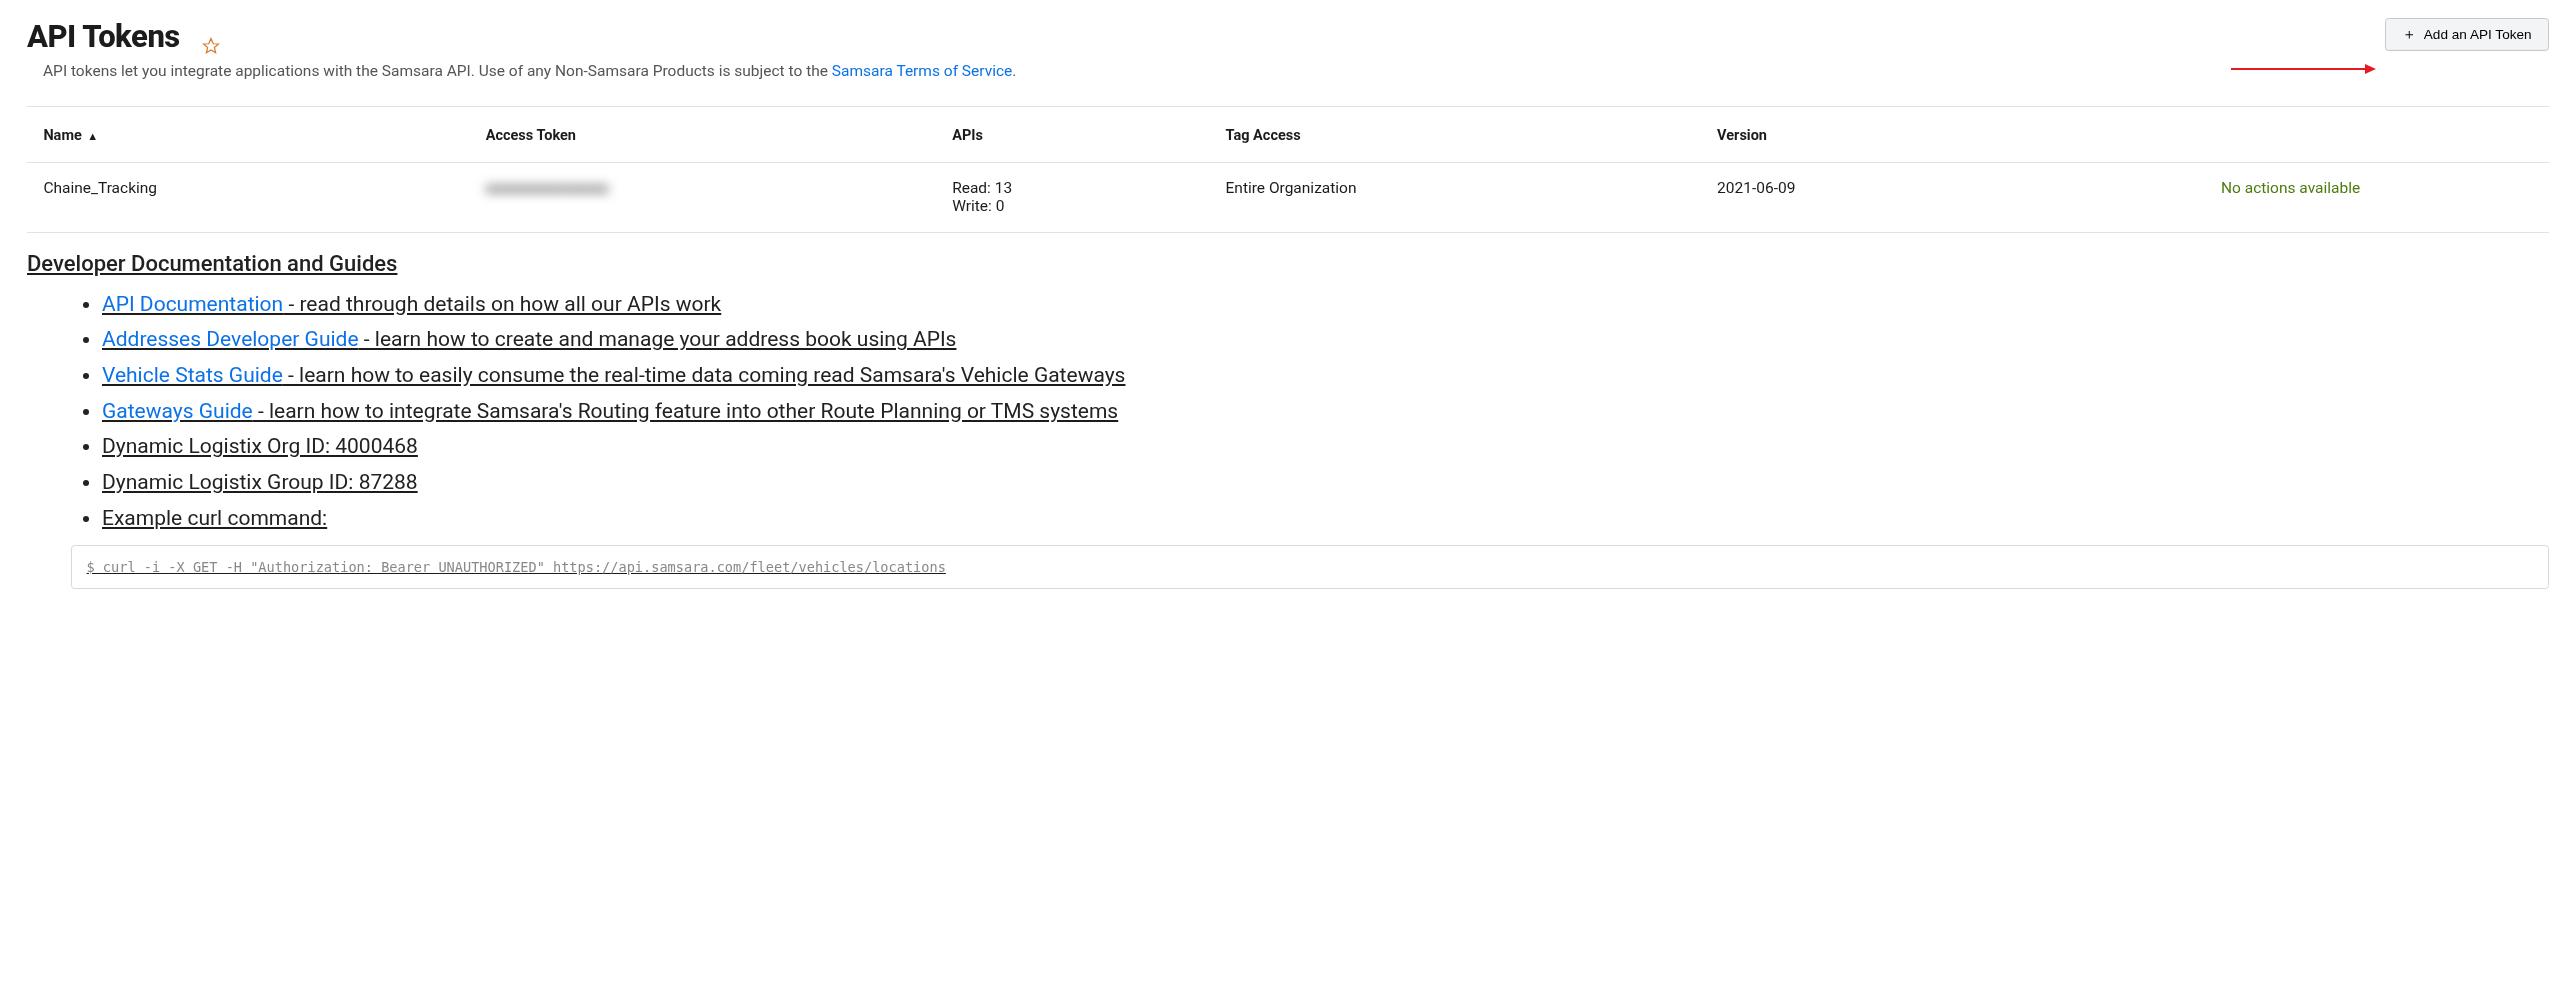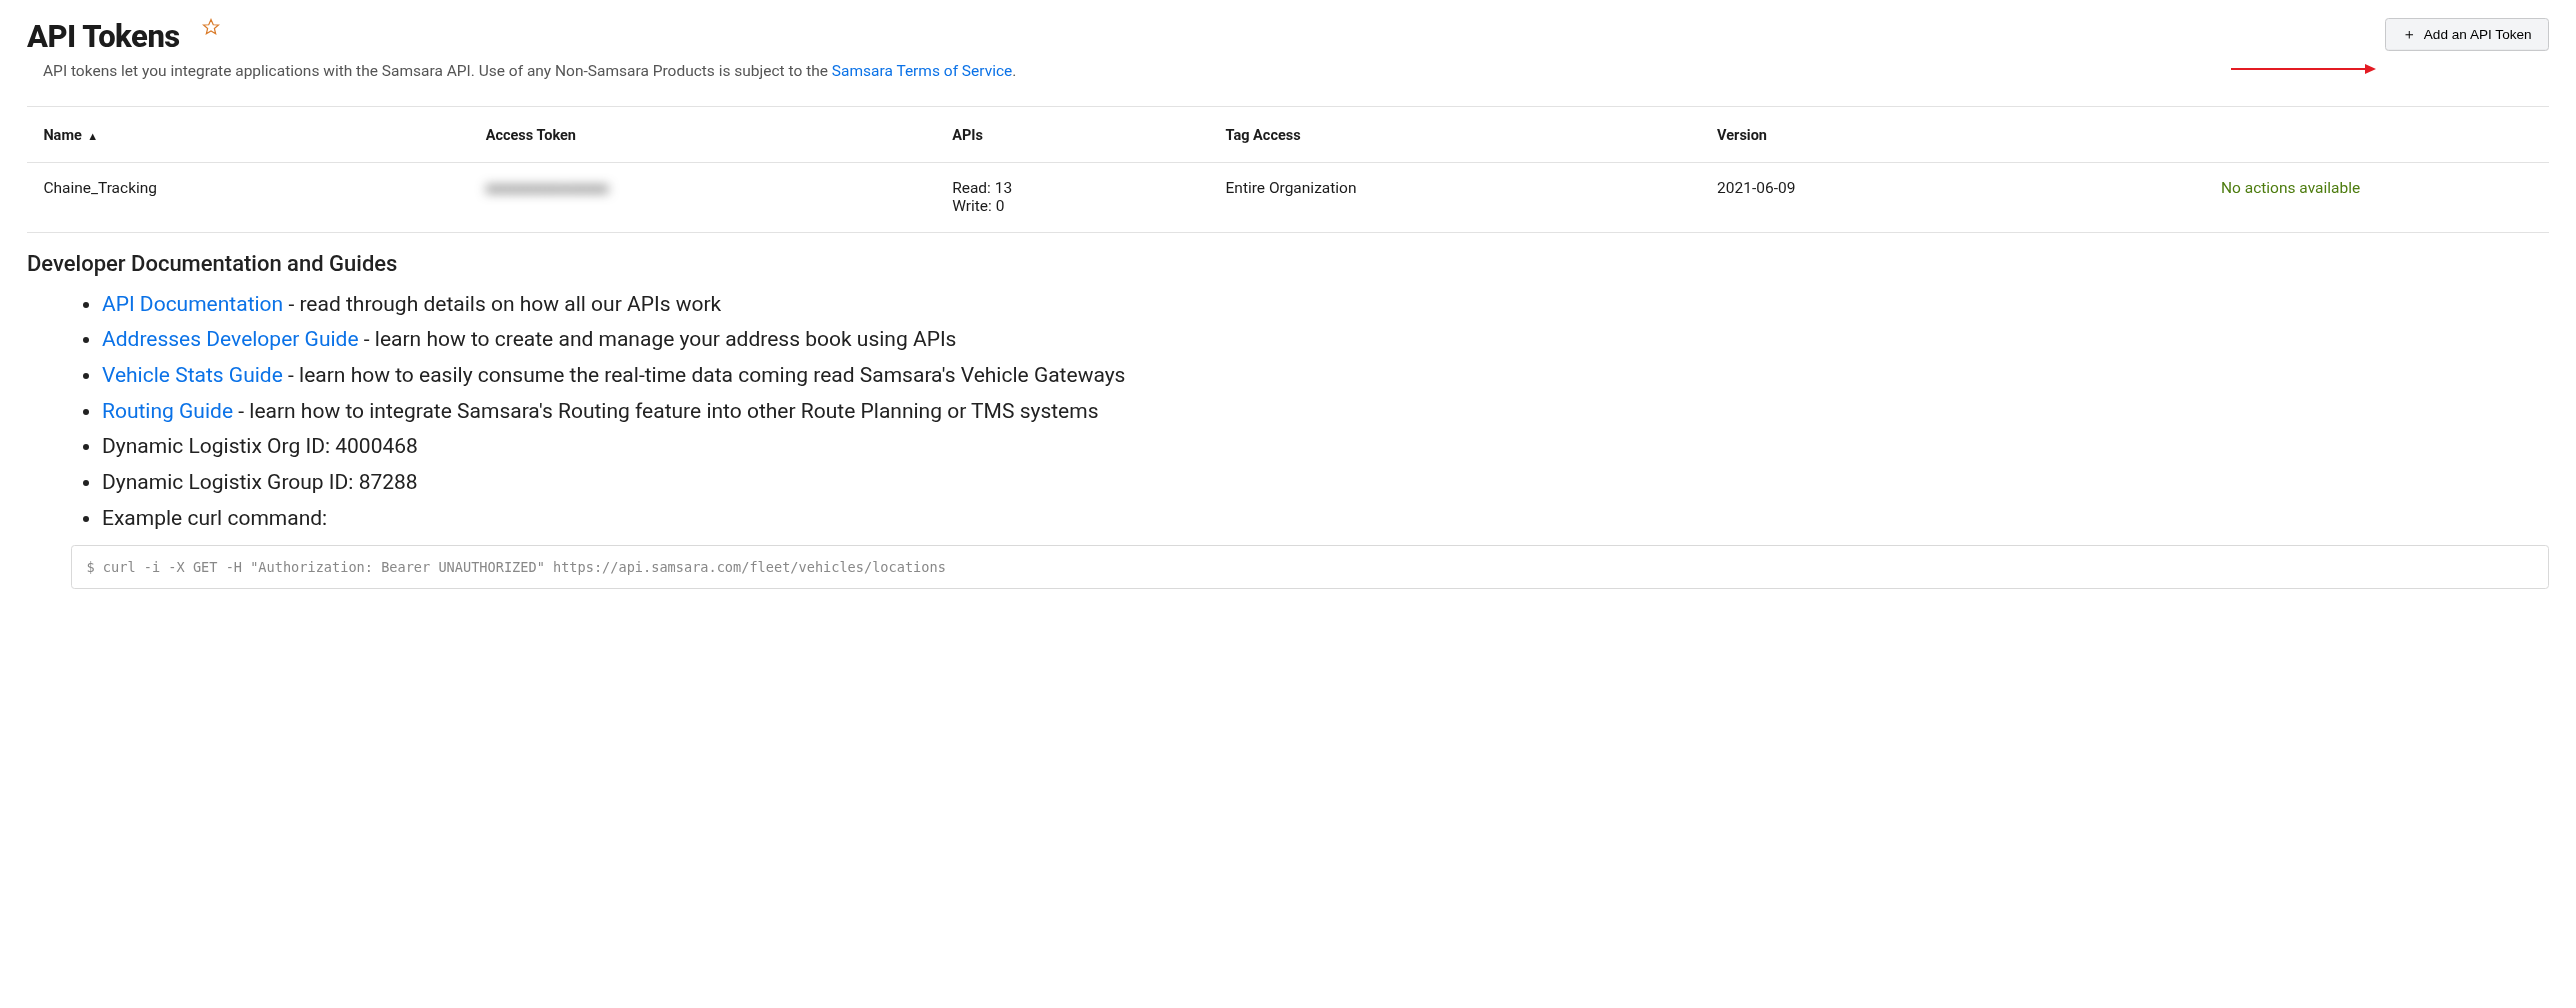--- a/index.html
+++ b/index.html
@@ -8,21 +8,21 @@
     color: #1c1c1c;
     background: #fff;
     padding: 18px 27px;
   }
   .header-row {
     display: flex;
     justify-content: space-between;
     align-items: flex-start;
     margin-bottom: 7.3px;
   }
-  .title-wrap { display: flex; align-items: flex-start; gap: 22px; }
+  .title-wrap { display: flex; align-items: flex-end; gap: 22px; }
   .page-title {
     font-size: 31px;
     font-weight: 800;
     letter-spacing: -0.5px;
   }
   .star-icon {
     width: 18px; height: 18px;
     display: inline-block;
   }
   .subtitle {
@@ -91,21 +91,21 @@
   .blurred {
     filter: blur(5.5px);
     user-select: none;
     color: #333;
     font-weight: 600;
   }
   .actions-cell {
     text-align: center;
     color: #4d7c0f;
   }
-  .docs-section { margin-top: 18px; }
+  .docs-section { margin-top: 18px; text-decoration: underline; }
   .docs-title {
     font-size: 22px;
     font-weight: 500;
     margin-bottom: 11px;
     color: #222;
   }
   .docs-list {
     list-style: disc;
     padding-left: 44px;
   }
@@ -182,20 +182,20 @@
     </tr>
   </tbody>
 </table>
 
 <div class="docs-section">
   <h2 class="docs-title">Developer Documentation and Guides</h2>
   <ul class="docs-list">
     <li><a href="#">API Documentation</a><span> - read through details on how all our APIs work</span></li>
     <li><a href="#">Addresses Developer Guide</a><span> - learn how to create and manage your address book using APIs</span></li>
     <li><a href="#">Vehicle Stats Guide</a><span> - learn how to easily consume the real-time data coming read Samsara's Vehicle Gateways</span></li>
-    <li><a href="#">Routing Guide</a><span> - learn how to integrate Samsara's Routing feature into other Route Planning or TMS systems</span></li>
+    <li><a href="#">Gateways Guide</a><span> - learn how to integrate Samsara's Routing feature into other Route Planning or TMS systems</span></li>
     <li><span>Dynamic Logistix Org ID: 4000468</span></li>
     <li><span>Dynamic Logistix Group ID: 87288</span></li>
     <li><span>Example curl command:</span></li>
   </ul>
   <div class="code-box">$ curl -i -X GET -H "Authorization: Bearer UNAUTHORIZED" https://api.samsara.com/fleet/vehicles/locations</div>
 </div>
 
 
 </body></html>

